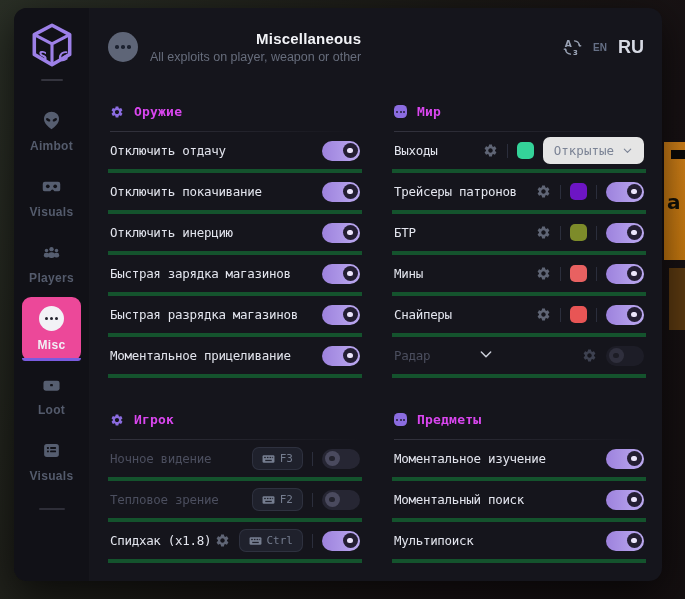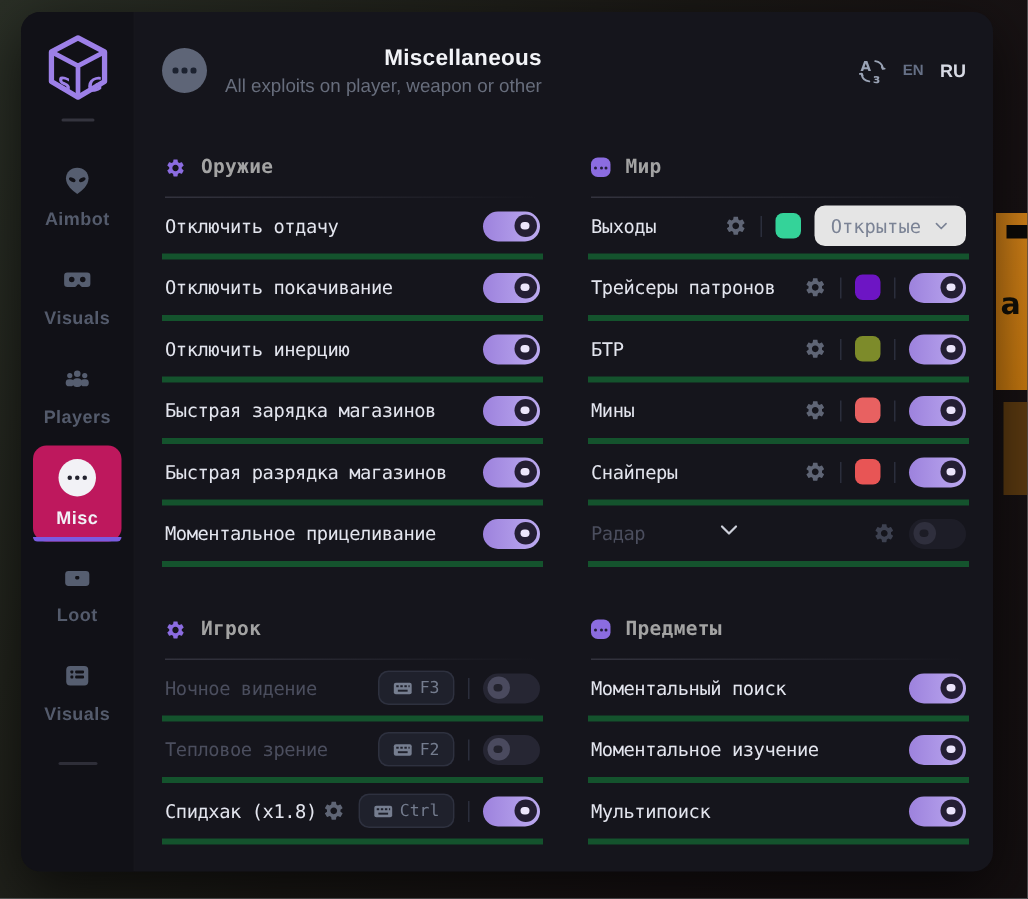--- a/index.html
+++ b/index.html
@@ -34,48 +34,48 @@
   .logo-wrap{ height:84px; display:flex; flex-direction:column; align-items:center; justify-content:center; width:100%; }
   .logo-wrap svg{ width:50px; height:50px; }
   .side-dash{ width:22px; height:2px; border-radius:2px; background:#34343e; margin-top:9px; }
   .nav{ width:100%; display:flex; flex-direction:column; margin-top:6px; }
   .nav-item{ position:relative; width:calc(100% - 16px); margin:1px auto; height:64px;
     display:flex; flex-direction:column; align-items:center; justify-content:center; gap:7px;
     border-radius:9px; cursor:pointer; }
   .nav-item .nicon{ width:22px; height:22px; display:flex; align-items:center; justify-content:center; }
   .nav-item .nicon svg{ width:21px; height:21px; fill:#565e70; }
   .nav-item .nlabel{ font-size:12px; font-weight:bold; color:#545b6c; letter-spacing:.3px; }
-  .nav-item.active{ background:#be185d; }
+  .nav-item.active{ background:#ec4899; }
   .nav-item.active .nlabel{ color:#f1f1f6; }
   .nav-item.active .active-bar{ position:absolute; left:0; right:0; bottom:0; height:3px;
     background:#7a5ce0; border-radius:0 0 8px 8px; }
   .misc-circle{ width:25px; height:25px; border-radius:50%; background:#f2f2f6;
     display:flex; align-items:center; justify-content:center; gap:2px; }
   .misc-circle i, .title-circle i{ width:3px; height:3px; border-radius:50%; background:#23232e; }
   .bottom-dash{ margin-top:14px; width:26px; height:2px; border-radius:2px; background:#2e2e38; }
 
   
   .main{ flex:1; display:flex; flex-direction:column; min-width:0; }
   .hdr{ height:78px; flex:0 0 78px; display:flex; align-items:center; padding:0 18px; }
   .title-circle{ width:30px; height:30px; border-radius:50%; background:#5e6577;
     display:flex; align-items:center; justify-content:center; gap:2.5px; }
   .title-circle i{ background:#1c2230; width:3.5px; height:3.5px; }
   .title-block{ margin-left:12px;text-align:right; }
   .title{ color:#f2f3f7; font-size:15px; font-weight:bold; letter-spacing:.2px; }
   .subtitle{ color:#676d7c; font-size:12.5px; margin-top:3px; }
   .lang{ margin-left:auto; display:flex; align-items:center; gap:11px; }
   .lang svg{ width:19px; height:19px; }
   .lang-en{ color:#667086; font-size:10px; font-weight:bold; cursor:pointer; }
-  .lang-ru{ color:#d7dae4; font-size:12px; font-weight:bold; cursor:pointer; }
+  .lang-ru{ color:#d7dae4; font-size:18px; font-weight:bold; cursor:pointer; }
 
   .content{ flex:1; display:grid; grid-template-columns:1fr 1fr; gap:0 30px; padding:0 16px 0 18px; align-content:start; }
 
   .sec-head{ display:flex; align-items:center; gap:10px; padding:18px 2px 12px; }
   .sec-head.later{ padding-top:34px; }
-  .sec-title{ color:#a3a3a3; font:13px "DejaVu Sans Mono", monospace; font-weight:bold; letter-spacing:.2px; }
+  .sec-title{ color:#d946ef; font:13px "DejaVu Sans Mono", monospace; font-weight:bold; letter-spacing:.2px; }
   .sec-gear svg{ width:14px; height:14px; fill:#8b6ce0; display:block; }
   .dot-badge{ width:13px; height:13px; border-radius:4.5px; background:#8b6ce0;
     display:flex; align-items:center; justify-content:center; gap:1.5px; }
   .dot-badge i{ width:2px; height:2px; border-radius:50%; background:#241e3a; }
   .sec-divider{ height:1px; background:linear-gradient(90deg,#33333e, rgba(51,51,62,0)); margin:0 2px; }
 
   .row{ height:41px; display:flex; align-items:center; justify-content:space-between;
     border-bottom:4px solid #14532d; padding:0 2px; }
   .rlabel{ color:#e3e5ee; font:12.5px "DejaVu Sans Mono", monospace; letter-spacing:-.3px; white-space:nowrap; }
   .rlabel.dim{ color:#4b4e5e; }
@@ -498,29 +498,29 @@
           <span class="dot-badge">
               <i></i>
               <i></i>
               <i></i>
             </span>
           <span class="sec-title">Предметы</span>
         </div>
         <div class="sec-divider"></div>
 
         <div class="row">
+          <span class="rlabel">Моментальное изучение</span>
+          <div class="controls">
+              <div class="toggle">
+                <span class="knob"></span>
+              </div>
+            </div>
+        </div>
+        <div class="row">
           <span class="rlabel">Моментальный поиск</span>
-          <div class="controls">
-              <div class="toggle">
-                <span class="knob"></span>
-              </div>
-            </div>
-        </div>
-        <div class="row">
-          <span class="rlabel">Моментальное изучение</span>
           <div class="controls">
               <div class="toggle">
                 <span class="knob"></span>
               </div>
             </div>
         </div>
         <div class="row">
           <span class="rlabel">Мультипоиск</span>
           <div class="controls">
               <div class="toggle">

